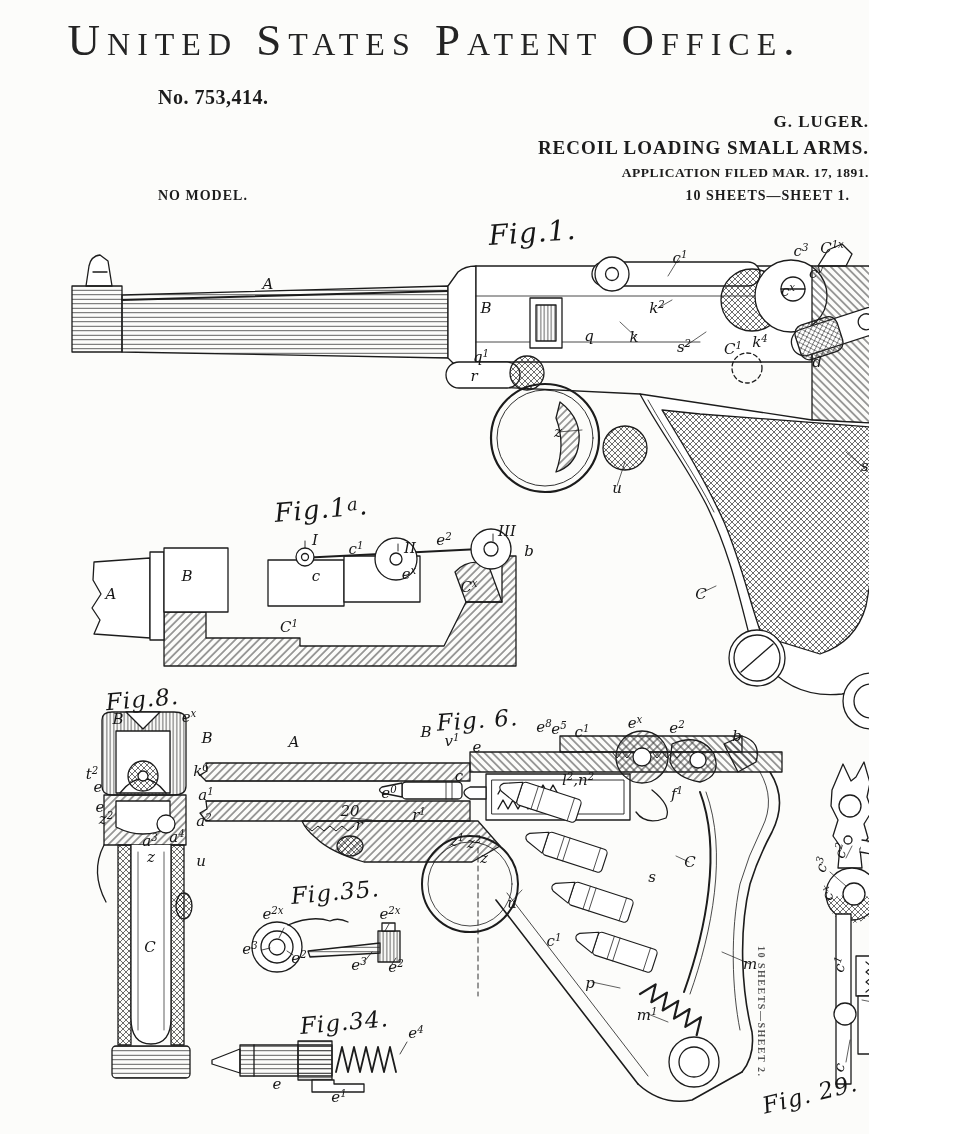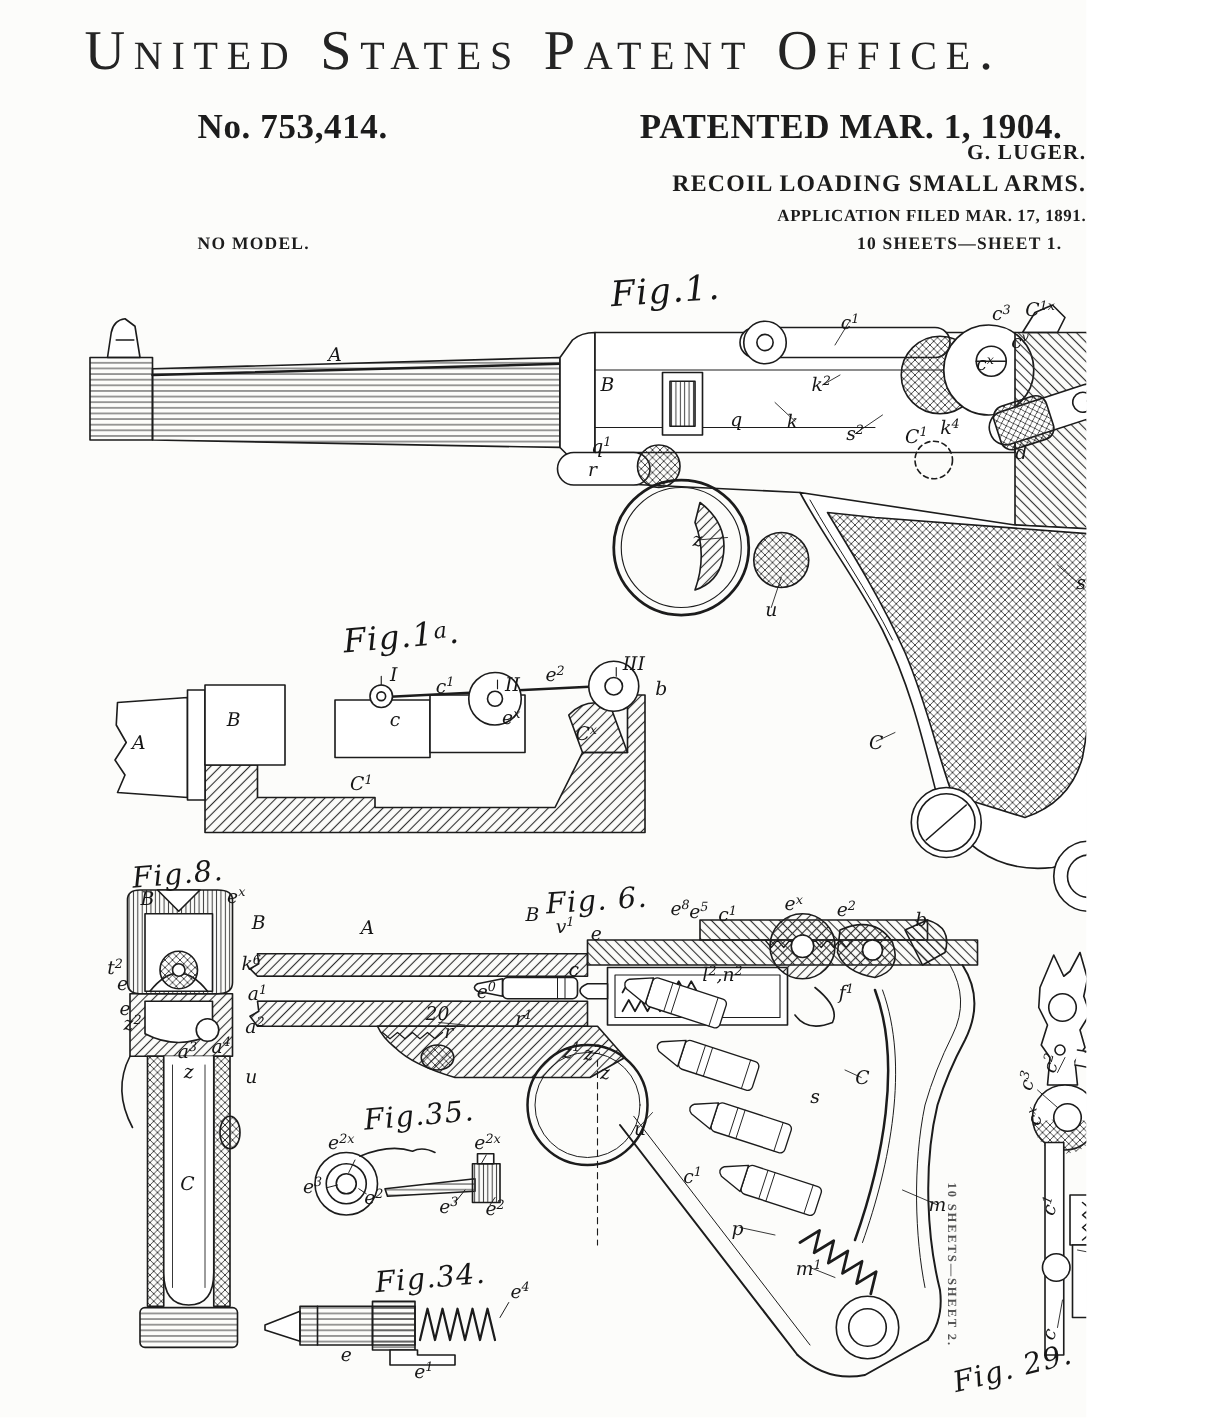--- a/index.html
+++ b/index.html
@@ -2,42 +2,41 @@
 <html><head>
 <meta charset="utf-8">
 <style>
   html,body{margin:0;padding:0;background:#ffffff;}
   .page{position:relative;width:869px;height:1134px;background:#fcfcfa;
         font-family:"Liberation Serif","DejaVu Serif",serif;color:#1c1c1c;overflow:hidden;}
   .office-title{position:absolute;top:14px;left:0;width:100%;text-align:center;
         font-variant:small-caps;font-size:45px;letter-spacing:7px;color:#242424;}
   .hrow{position:absolute;left:158px;width:692px;display:flex;justify-content:space-between;
         font-weight:bold;}
-  .row1{top:86px;font-size:28px;letter-spacing:.5px;font-family:Liberation Serif, serif;}
+  .row1{top:86px;font-size:20px;letter-spacing:.5px;font-family:Liberation Serif, serif;}
   .ctr{position:absolute;left:0;width:100%;text-align:right;font-weight:bold;}
   .inventor{top:112px;font-size:17px;letter-spacing:1px;}
   .invention-title{top:137px;font-size:19px;letter-spacing:1px;}
   .application{top:165px;font-size:13.5px;letter-spacing:.5px;}
   .row2{top:188px;font-size:14px;letter-spacing:1px;}
   svg{position:absolute;left:0;top:0;}
   .art{stroke:#1c1c1c;stroke-width:1.3;fill:none;stroke-linejoin:round;stroke-linecap:round;}
   .cap{font-family:"DejaVu Serif",serif;font-style:italic;fill:#161616;text-anchor:middle;letter-spacing:1px;stroke:none;}
   .lbl{font-family:"DejaVu Serif",serif;font-style:italic;font-size:15px;fill:#161616;text-anchor:middle;stroke:none;}
   .margin{font-family:"Liberation Serif",serif;font-size:10px;font-weight:bold;letter-spacing:1.5px;fill:#555;text-anchor:start;}
 </style>
 </head>
 <body>
 
 <div class="page">
 
   <div class="office-title">United States Patent Office.</div>
 
   <div class="hrow row1">
     <span>No. 753,414.</span>
-    <span>PATENTED MAR. 1, 1904.</span>
   </div>
 
   <div class="ctr inventor">G. LUGER.</div>
   <div class="ctr invention-title">RECOIL LOADING SMALL ARMS.</div>
   <div class="ctr application">APPLICATION FILED MAR. 17, 1891.</div>
 
   <div class="hrow row2">
     <span>NO MODEL.</span>
     <span>10 SHEETS—SHEET 1.</span>
   </div>

